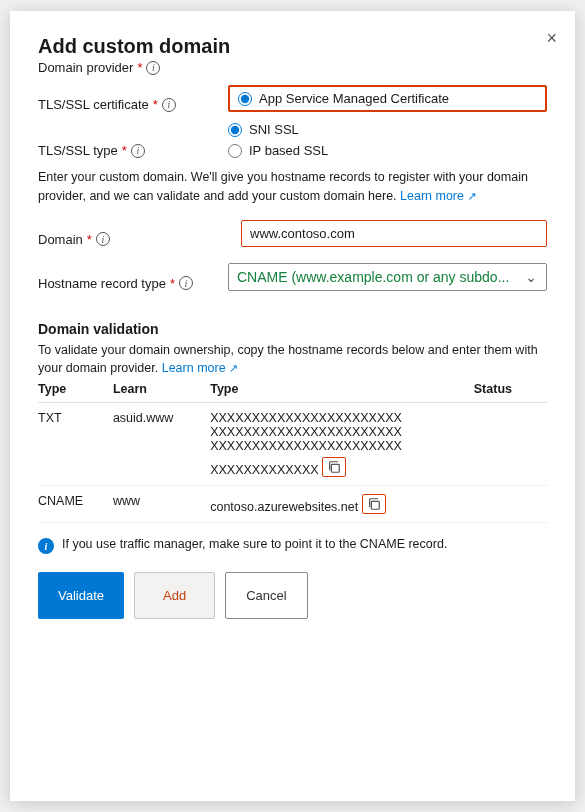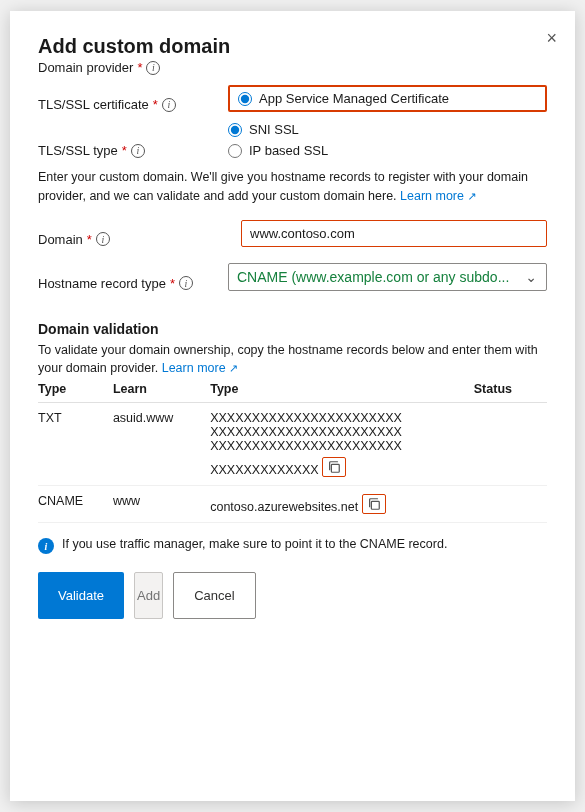--- a/index.html
+++ b/index.html
@@ -232,24 +232,24 @@
       color: #323130;
       border: 1px solid #8a8886;
       border-radius: 2px;
       padding: 7px 20px;
       font-size: 13px;
       cursor: pointer;
       font-weight: 500;
     }
     .btn-disabled {
       background: #f3f2f1;
-      color: #737373;
+      color: #c2410c;
       border: 1px solid #c8c6c4;
       border-radius: 2px;
-      padding: 7px 2px;
+      padding: 7px 28px;
       font-size: 13px;
       cursor: not-allowed;
       font-weight: 500;
     }
     .value-col {
       max-width: 180px;
       word-break: break-all;
     }
     .status-col {
       min-width: 50px;

